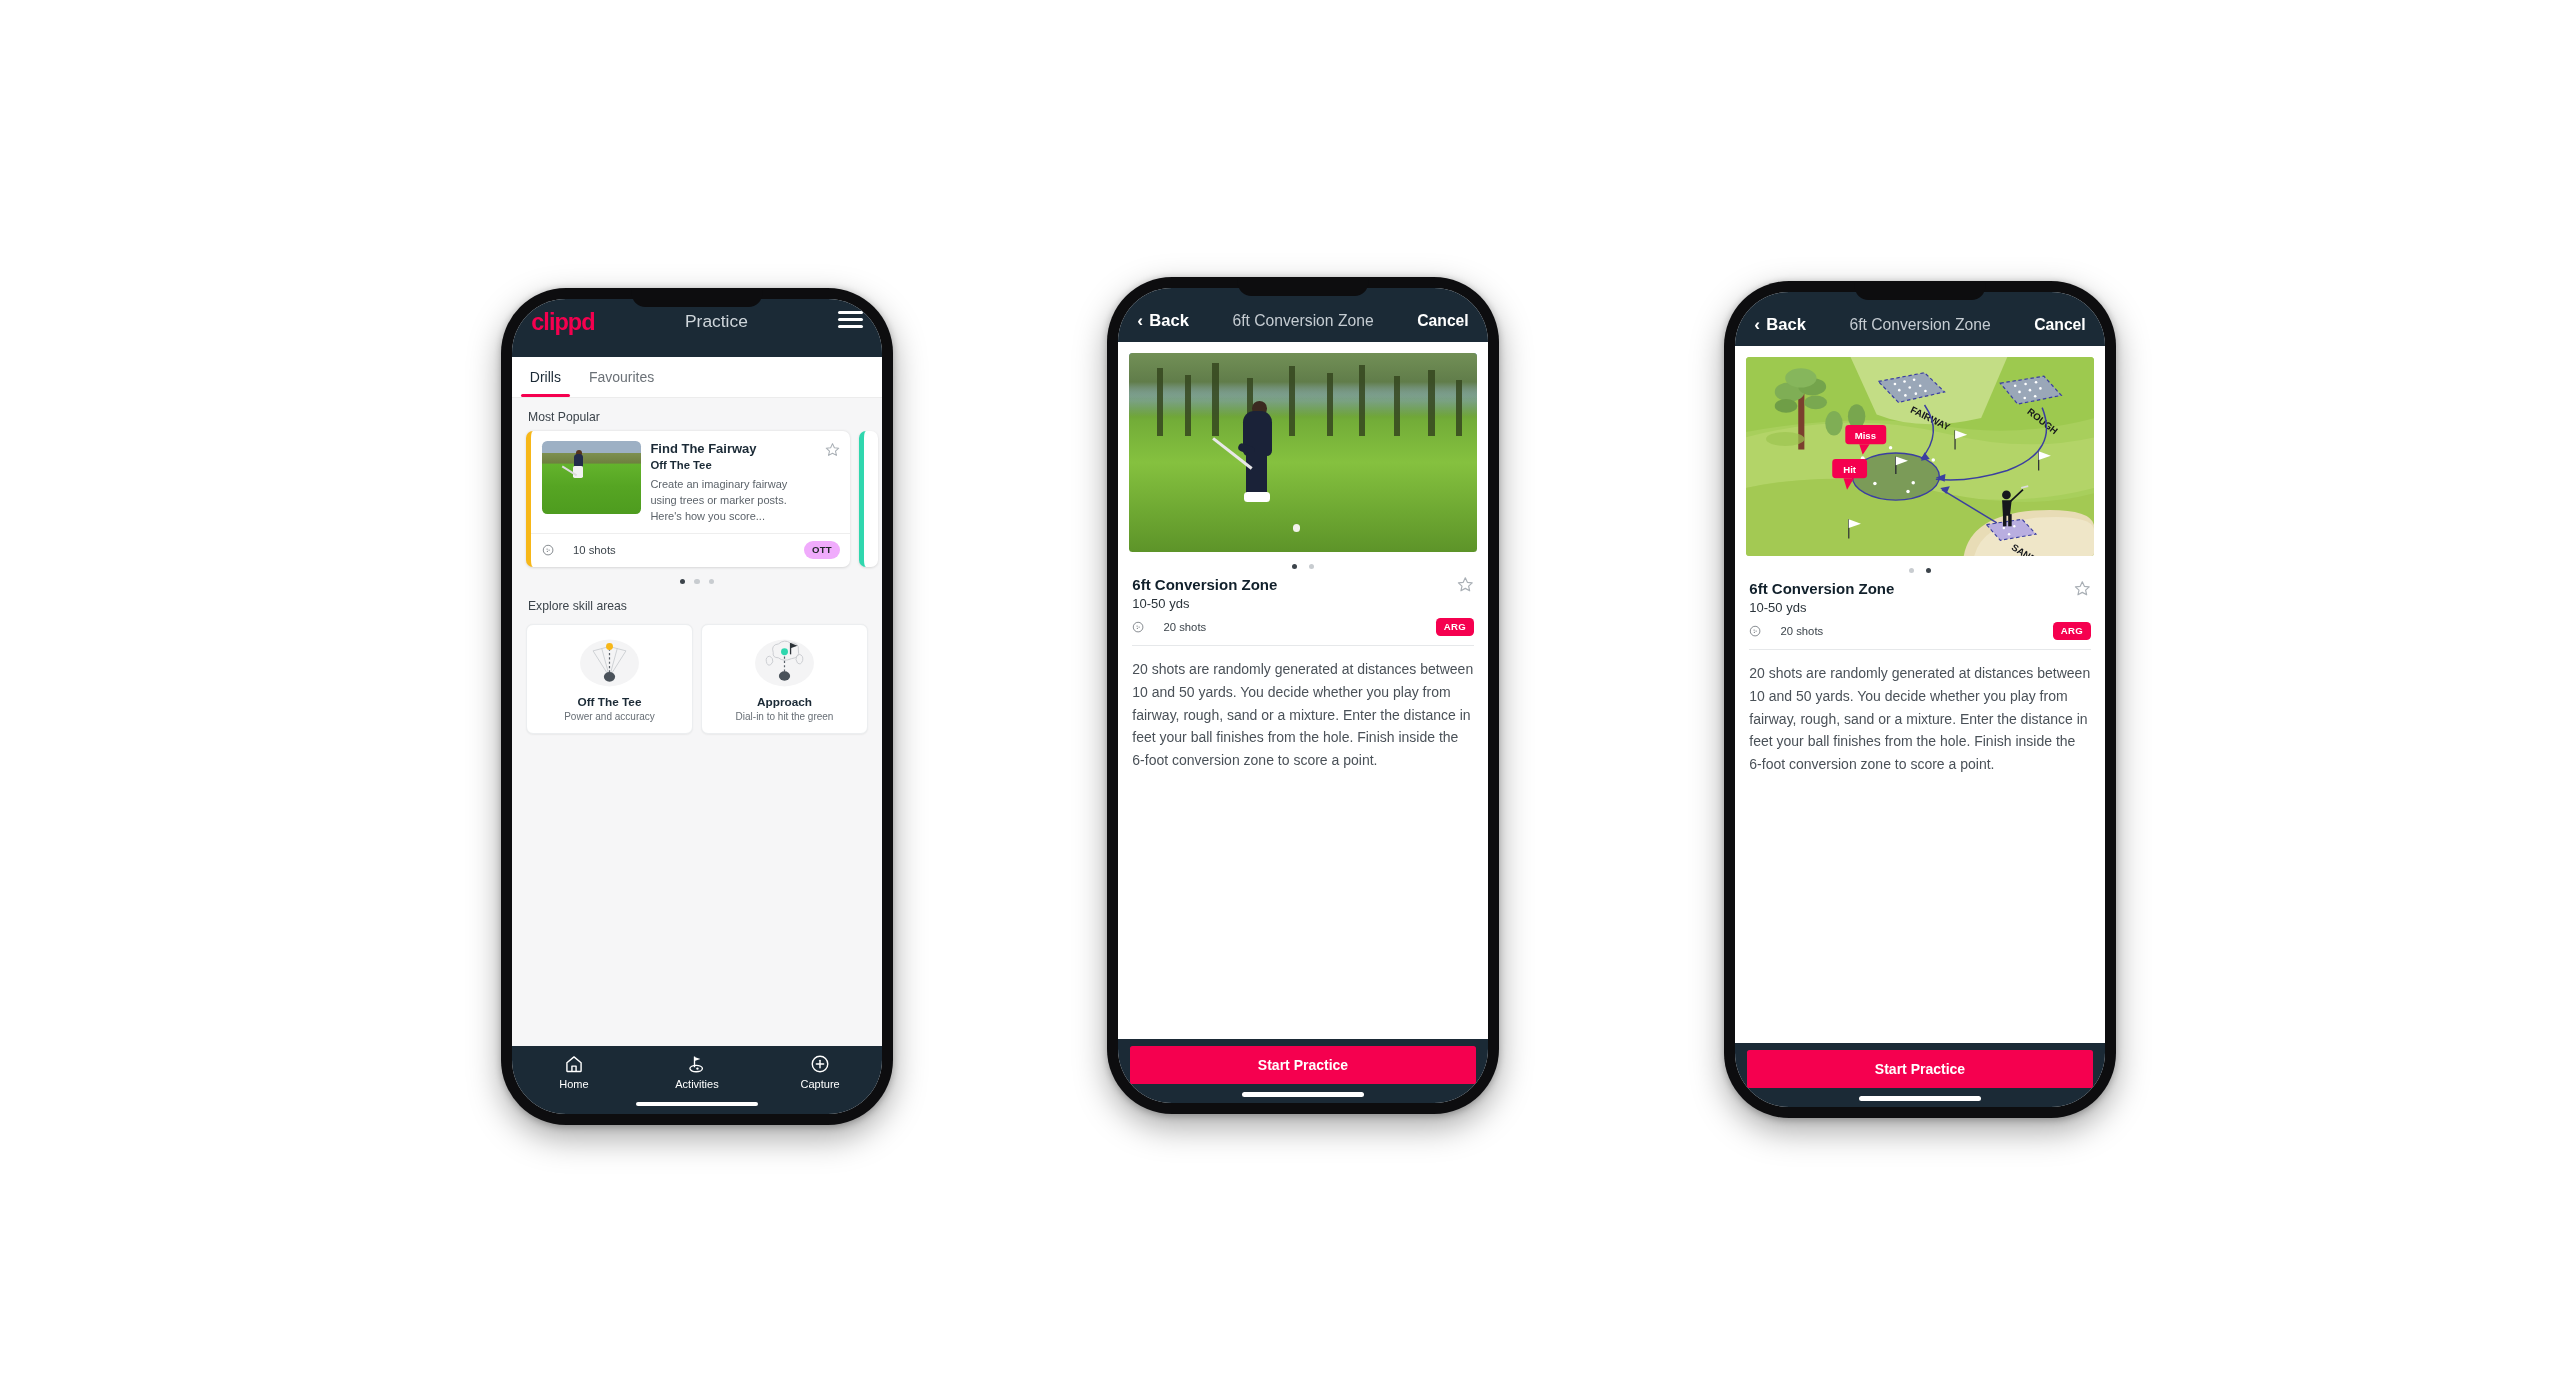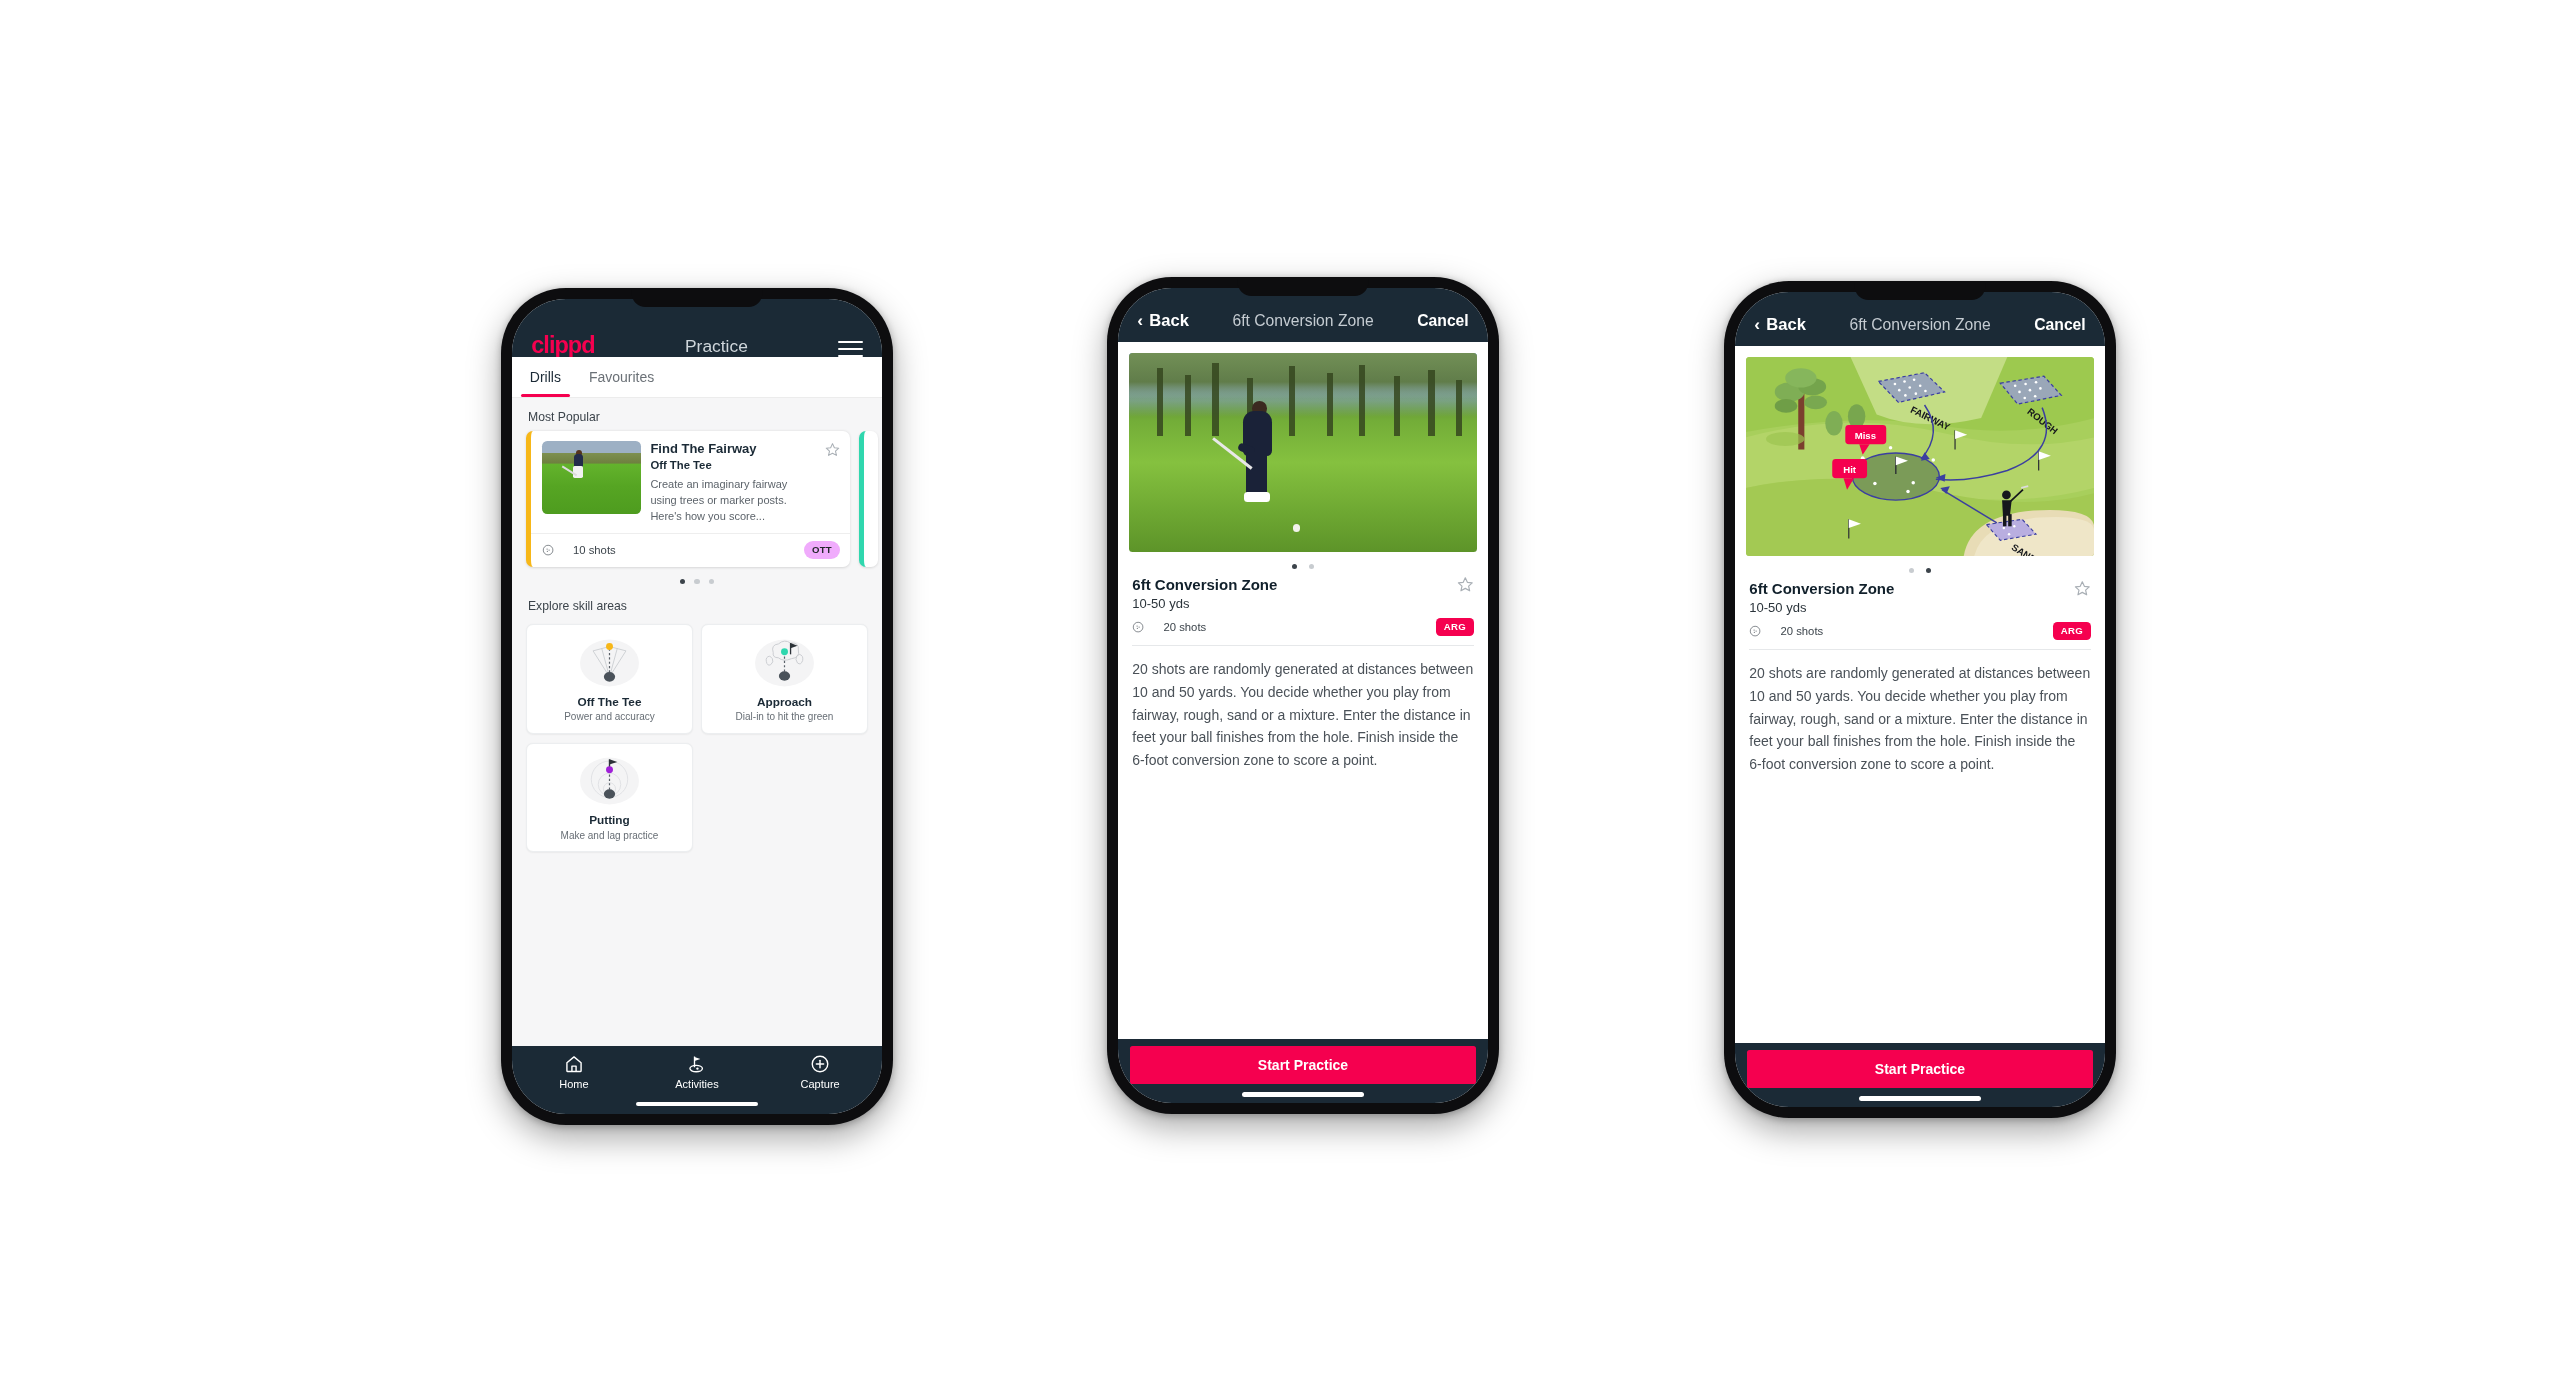--- a/index.html
+++ b/index.html
@@ -29,21 +29,21 @@
     background:#f6f6f7;border-radius:54px;overflow:hidden;
     display:flex;flex-direction:column;
   }
   #phone1{left:501px;top:288px;}
   #phone2{left:1107px;top:277px;}
   #phone3{left:1724px;top:281px;}
 
   
   .appbar{
     background:#1b2a36;color:#fff;height:58px;flex:0 0 auto;
-    display:flex;align-items:flex-end;padding:0 19px;box-sizing:border-box;
+    display:flex;align-items:flex-start;padding:0 19px;box-sizing:border-box;
     padding-top:12.2px;
   }
   .logo{color:#f5004f;font-size:23.5px;font-weight:700;letter-spacing:-1px;line-height:1;}
   .appbar-title{flex:1;text-align:center;font-size:17.4px;color:#cfd6db;font-weight:400;}
   .hamburger{width:24.4px;display:flex;flex-direction:column;gap:4.4px;cursor:pointer;}
   .hamburger span{display:block;height:2.6px;background:#fff;border-radius:1.7px;}
 
   .navbar{
     background:#1b2a36;color:#fff;height:54px;flex:0 0 auto;
     display:flex;align-items:center;justify-content:space-between;
@@ -281,37 +281,20 @@
                 <path d="M44 7 L52 10 L44 13 Z" fill="#2c3238"></path>
                 <ellipse cx="37" cy="45" rx="6.5" ry="5.5" fill="#4a525a"></ellipse>
                 <circle cx="37" cy="17" r="4" fill="#2fd7ae"></circle>
               </svg>
             </div>
             <div class="skill-name">Approach</div>
             <div class="skill-desc">Dial-in to hit the green</div>
           </div>
 
 
-          <div class="skill-card">
-            <div class="skill-icon">
-              <svg width="65" height="52" viewBox="0 0 74 60">
-                <ellipse cx="37" cy="30" rx="34" ry="27" fill="#f4f4f5"></ellipse>
-                <circle cx="37" cy="28" r="21" fill="none" stroke="#dddfe2" stroke-width="1"></circle>
-                <circle cx="37" cy="34" r="13" fill="none" stroke="#dddfe2" stroke-width="1"></circle>
-                <circle cx="37" cy="39" r="7" fill="none" stroke="#dddfe2" stroke-width="1"></circle>
-                <line x1="37" y1="45" x2="37" y2="17" stroke="#5a6169" stroke-width="1.4" stroke-dasharray="2.5,2.5"></line>
-                <line x1="37" y1="17" x2="37" y2="5" stroke="#2c3238" stroke-width="1.6"></line>
-                <path d="M37 5 L46 8 L37 11 Z" fill="#2c3238"></path>
-                <ellipse cx="37" cy="45" rx="6.5" ry="5.5" fill="#4a525a"></ellipse>
-                <circle cx="37" cy="17" r="4" fill="#a020d8"></circle>
-              </svg>
-            </div>
-            <div class="skill-name">Putting</div>
-            <div class="skill-desc">Make and lag practice</div>
-          </div>
 
         </div>
       </div>
 
       <div class="tabbar">
         <div class="tabitem">
           <svg width="20" height="20" viewBox="0 0 24 24" fill="none" stroke="#fff" stroke-width="1.7" stroke-linejoin="round">
             <path d="M3.5 10.5 L12 3.5 L20.5 10.5 V20 a1 1 0 0 1 -1 1 H4.5 a1 1 0 0 1 -1 -1 Z"></path>
             <path d="M9.5 21 V14.5 h5 V21"></path>
           </svg>

